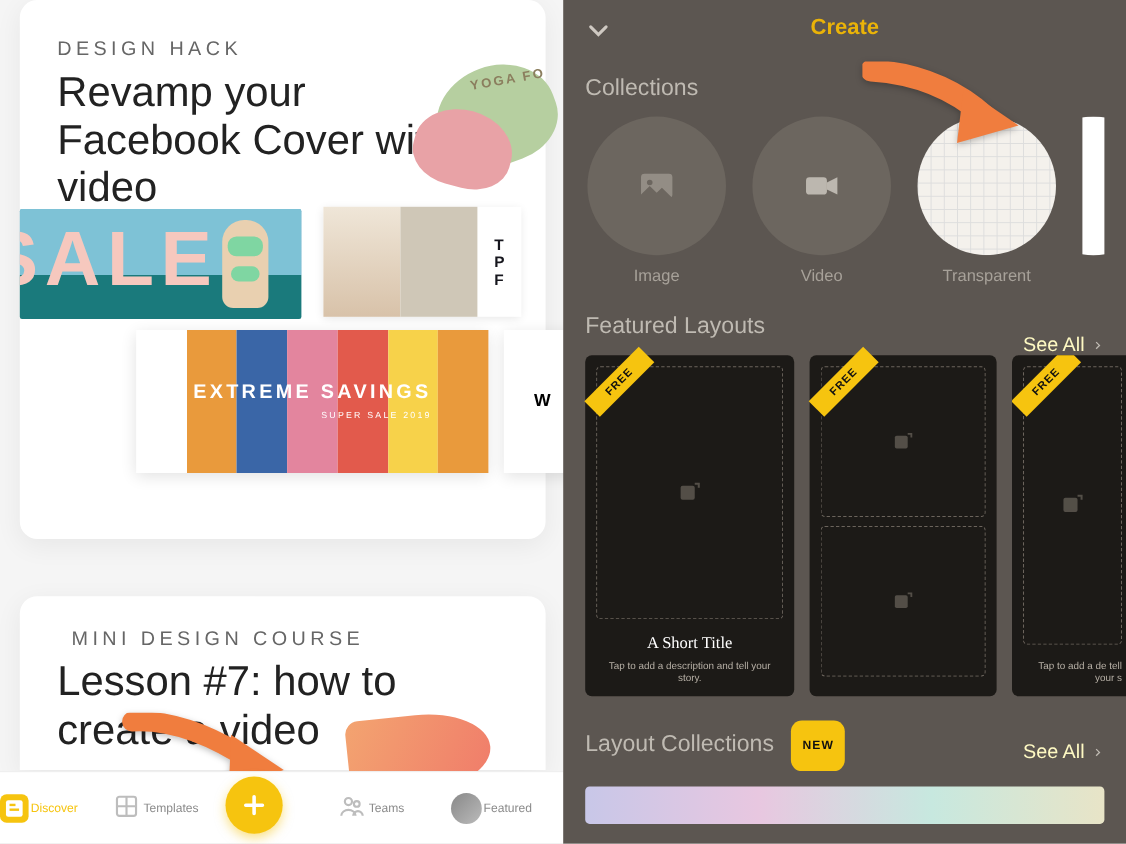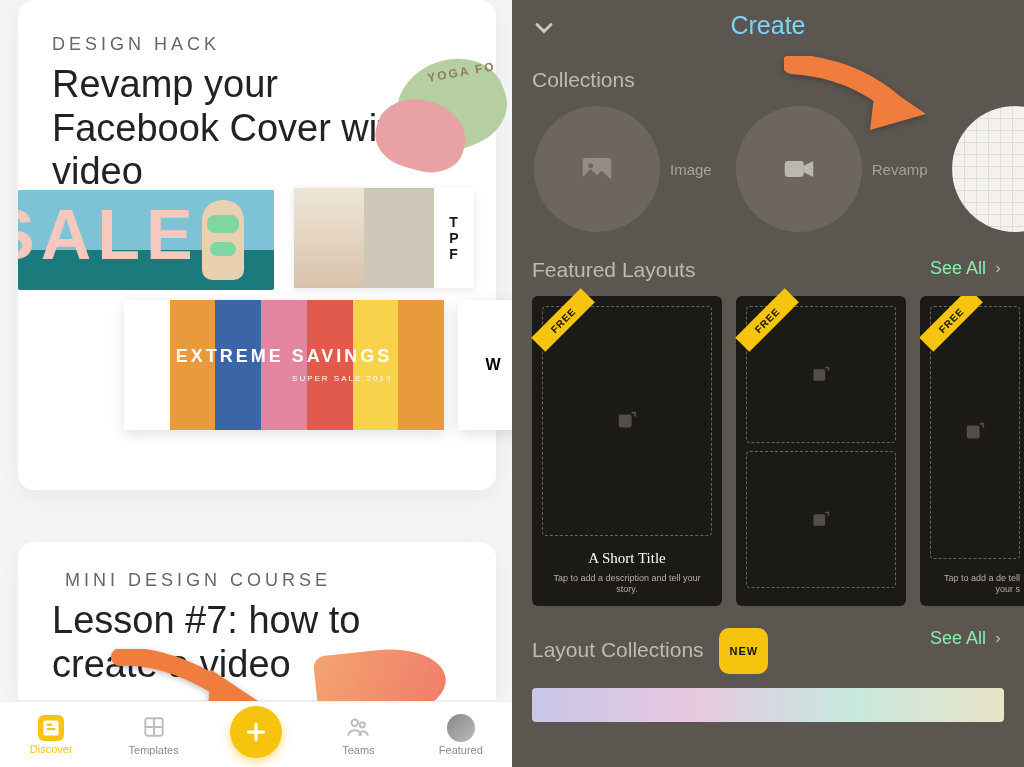--- a/index.html
+++ b/index.html
@@ -45,51 +45,51 @@
   .extreme .stripes span:nth-child(7){background:#e99a3c;}
   .extreme .lab{position:relative;text-align:right;color:#fff;}
   .extreme .lab b{display:block;font-size:18px;letter-spacing:3px;font-weight:800;}
   .extreme .lab small{font-size:8px;letter-spacing:2px;}
   .tile-w { position:absolute; left:440px; top:300px; width:70px; height:130px; background:#fff; box-shadow:0 4px 14px rgba(0,0,0,.12); display:flex;align-items:center;justify-content:center;font-weight:600;}
 
   .card2 { position:absolute; left:18px; top:542px; width:478px; height:158px; background:#fff; border-radius:16px 16px 0 0; padding:28px 34px 0; box-shadow:0 6px 24px rgba(0,0,0,.06);}
   .swatch { position:absolute; right:50px; bottom:-20px; width:130px; height:70px; background:linear-gradient(120deg,#f3a470,#f07b6a); border-radius:12px 50% 50% 12px; transform:rotate(-6deg);}
 
   .tabbar { position:absolute; left:0; bottom:0; width:512px; height:66px; background:#fff; border-top:1px solid #eee; display:flex; align-items:center;}
-  .tab { flex:1; display:flex; flex-direction:column; align-items:center; gap:2px; font-size:11px; color:#8b8b8b; cursor:pointer;}
+  .tab { flex:1; display:flex; align-items:center; gap:2px; font-size:11px; color:#8b8b8b; cursor:pointer;}
   .tab.active { color:#f6c40f; }
   .tab svg { width:26px; height:26px; }
   .tab.active .iconbox{ background:#f6c40f; border-radius:6px;}
   .iconbox{width:26px;height:26px;display:flex;align-items:center;justify-content:center;border-radius:6px;}
   .fab { width:52px; height:52px; border-radius:50%; background:#f6c40f; display:flex; align-items:center; justify-content:center; margin-top:-6px; box-shadow:0 4px 10px rgba(246,196,15,.5); cursor:pointer;}
   .fab svg{width:26px;height:26px;}
   .avatar{width:28px;height:28px;border-radius:50%;background:linear-gradient(135deg,#888,#bbb);}
 
   .arrow { position:absolute; pointer-events:none; }
   .arrow svg { filter: drop-shadow(0 2px 3px rgba(0,0,0,.25)); }
 
   
   .right { width:512px; height:767px; background:#5c5651; color:#cfc9c2; position:relative; overflow:hidden;}
   .rhdr { height:50px; display:flex; align-items:center; justify-content:center; position:relative;}
   .rhdr .chev{position:absolute; left:18px; top:14px;}
-  .rtitle{ font-size:25px; color:#7dd3fc; font-weight:400;}
+  .rtitle{ font-size:20px; color:#eab308; font-weight:700;}
   .sect { padding: 18px 20px 0; }
   .sectlabel { font-size:21px; color:#bfbab2; margin-bottom:14px; font-weight:400;}
   .bgrow { display:flex; gap:24px; padding-left:2px;}
-  .bgopt { display:flex; align-items:center; gap:10px; cursor:pointer;}
+  .bgopt { display:flex; flex-direction:column; align-items:center; gap:10px; cursor:pointer;}
   .circle { width:126px; height:126px; border-radius:50%; background:#6c665f; display:flex; align-items:center; justify-content:center;}
   .circle svg{opacity:.65;}
   .circle.trans { background:#f4f1ec; background-image:
      linear-gradient(#ddd 1px, transparent 1px),
      linear-gradient(90deg, #ddd 1px, transparent 1px);
      background-size:12px 12px;}
   .circle.white{background:#fff;}
   .partial{ width:40px; overflow:hidden;}
   .bglabel{font-size:15px;color:#a7a199;}
-  .seeall{ float:right; font-size:18px; color:#86efac; display:flex; align-items:center; gap:6px; cursor:pointer;}
+  .seeall{ float:right; font-size:18px; color:#fef9c3; display:flex; align-items:center; gap:6px; cursor:pointer;margin-top:18px;}
   .layouts{ display:flex; gap:14px; padding-right:0;}
   .layout-card{ position:relative; width:190px; height:310px; background:#1c1a17; border-radius:6px; flex-shrink:0; padding:10px; display:flex; flex-direction:column;}
   .layout-card.narrow{width:170px;}
   .free-ribbon{ position:absolute; left:-4px; top:14px; width:70px; height:20px; background:#f6c40f; color:#111; font-size:10px; font-weight:700; display:flex;align-items:center;justify-content:center; transform:rotate(-45deg); letter-spacing:1px;}
   .ph{ flex:1; border:1px dashed #6b645c; border-radius:4px; display:flex;align-items:center;justify-content:center; margin-bottom:8px;}
   .ph svg{opacity:.5;}
   .ph.half{flex:1;}
   .lc-title{color:#fff; font-family:Georgia, serif; font-size:15px; text-align:center; margin-top:6px;}
   .lc-sub{color:#b6afa5; font-size:9px; text-align:center; margin-top:6px; line-height:1.3;}
   .newpill{display:inline-block;background:#f6c40f;color:#111;font-size:11px;font-weight:700;padding:17px 10px;border-radius:10px;margin-left:10px;vertical-align:2px;letter-spacing:1px;}
@@ -218,21 +218,21 @@
         </div>
         <span class="bglabel">Image</span>
       </div>
       <div class="bgopt">
         <div class="circle">
           <svg width="38" height="38" viewBox="0 0 24 24" fill="#e8e3da">
               <rect x="3" y="7" width="12" height="10" rx="2"></rect>
               <path d="M15 10l6-3v10l-6-3z"></path>
             </svg>
         </div>
-        <span class="bglabel">Revamp</span>
+        <span class="bglabel">Video</span>
       </div>
       <div class="bgopt">
         <div class="circle trans"></div>
         <span class="bglabel">Transparent</span>
       </div>
       <div class="bgopt partial">
         <div class="circle white"></div>
       </div>
     </div>
   </div>

